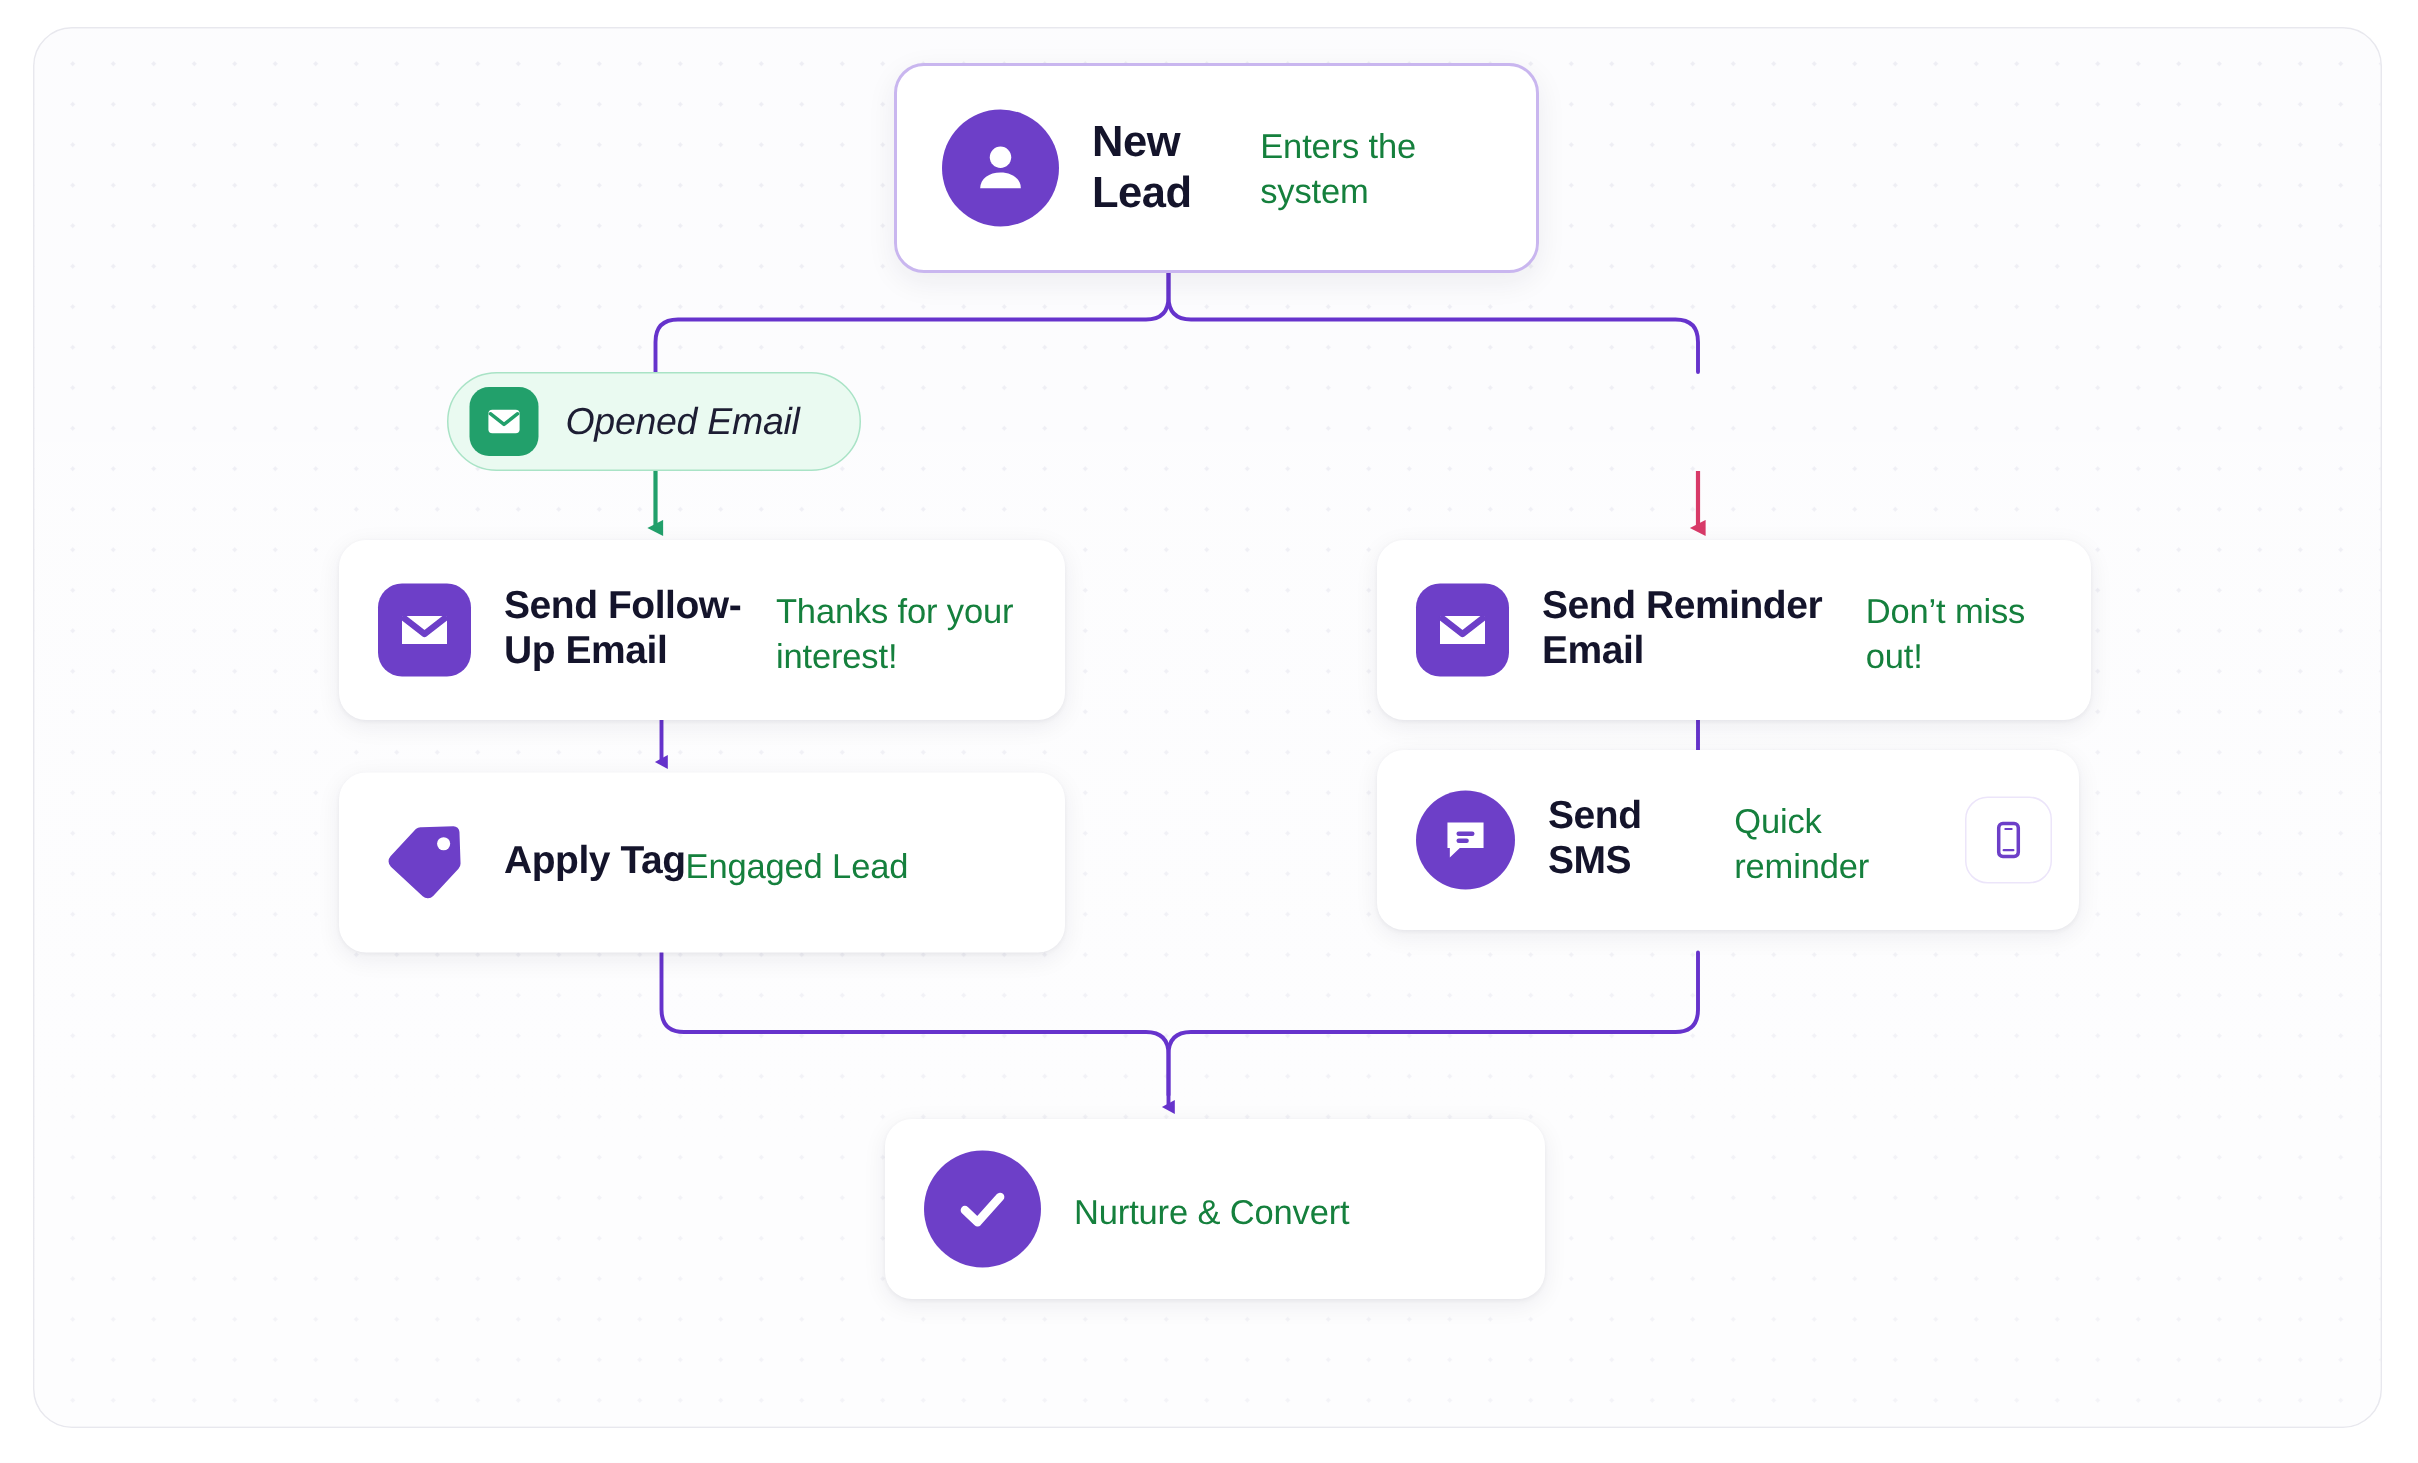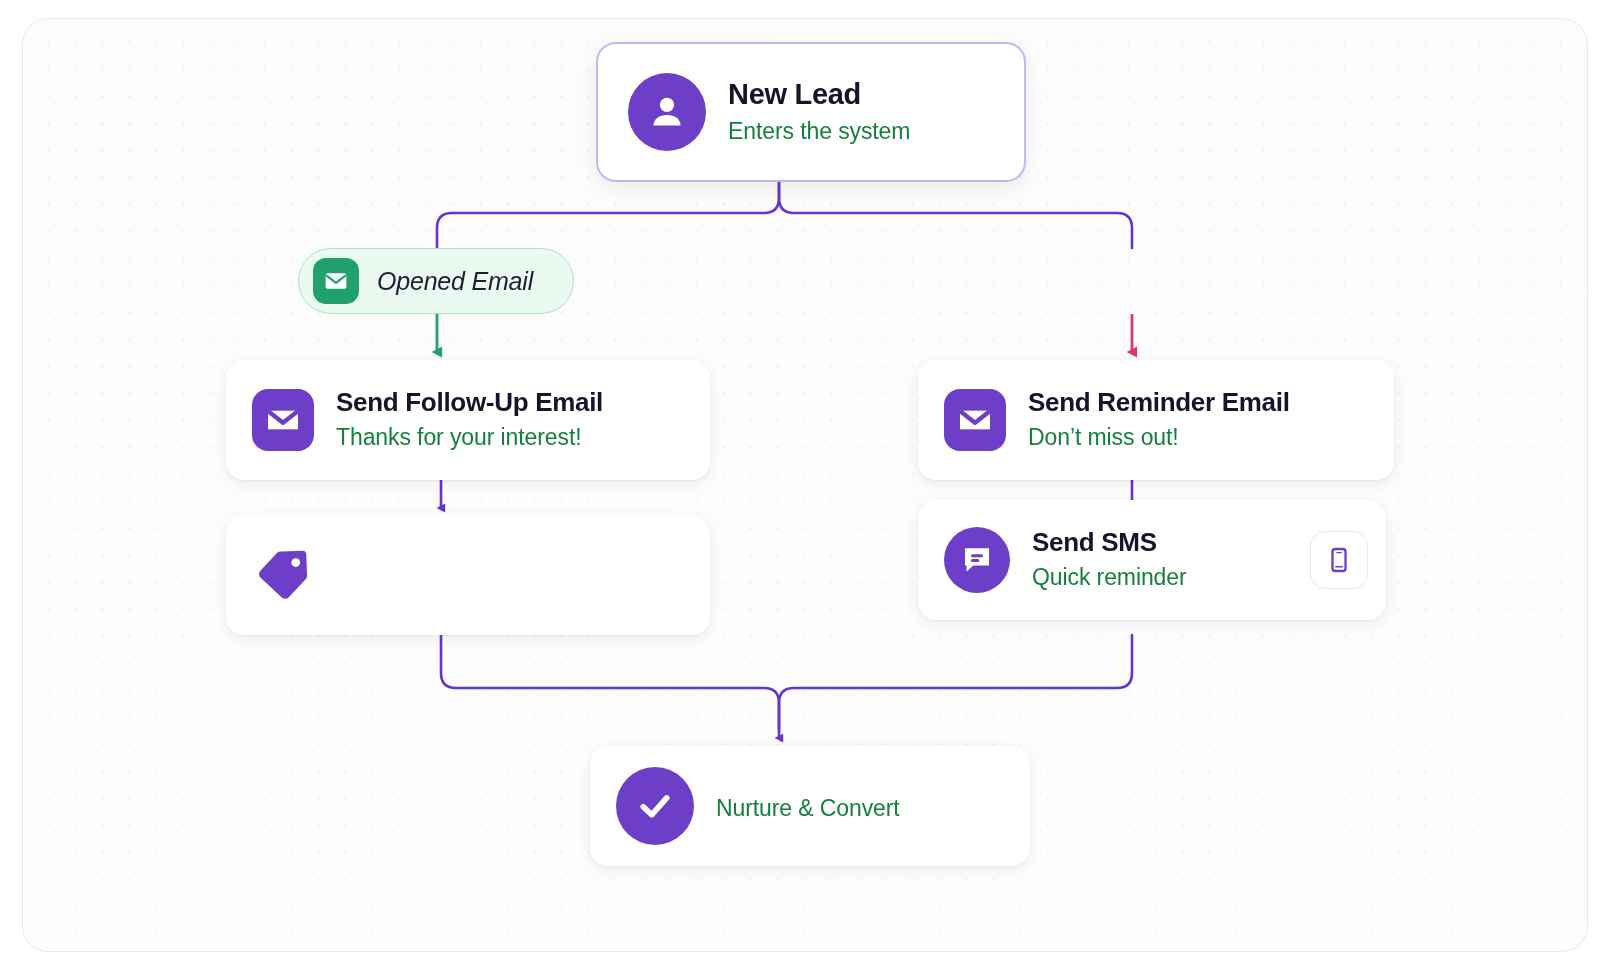--- a/index.html
+++ b/index.html
@@ -69,21 +69,21 @@
     box-shadow: 0 4px 16px rgba(27, 25, 60, 0.07),
                 0 1px 3px rgba(27, 25, 60, 0.05);
     display: flex;
     align-items: center;
     padding: 0 26px;
   }
 
   .card .txt {
     margin-left: 22px;
     display: flex;
-    flex-direction: column;
+    flex-direction: row;
     justify-content: center;
   }
   .card .title {
     font-size: 26px;
     font-weight: bold;
     color: #14142b;
     letter-spacing: -0.3px;
     line-height: 1.18;
   }
   .card .sub {
@@ -294,20 +294,24 @@
 
   <div class="node" id="node-tag">
     <div class="card">
       <div class="icon-plain">
         <svg width="60" height="60" viewBox="0 0 24 24" aria-hidden="true">
           <path d="M11.6 2.6 H20 a1.6 1.6 0 0 1 1.6 1.6 V12.6 a2 2 0 0 1-.6 1.4 l-7 7
                    a2 2 0 0 1-2.8 0 l-8.2-8.2 a2 2 0 0 1 0-2.8 l7-7 a2 2 0 0 1 1.6-.4 z" fill="#6d3fc8" transform="rotate(-2 12 12)"></path>
           <circle cx="17.1" cy="7" r="1.75" fill="#ffffff"></circle>
         </svg>
       </div>
+      <div class="txt">
+        <div class="title">Apply Tag</div>
+        <div class="sub">Engaged Lead</div>
+      </div>
     </div>
   </div>
 
   <div class="node" id="node-reminder">
     <div class="card">
       <div class="icon-sq">
         <svg width="40" height="40" viewBox="0 0 24 24" aria-hidden="true">
           <path d="M3 6.4h18v11.2H3z" fill="#ffffff"></path>
           <path d="M3 6.6 L12 13.6 L21 6.6" fill="none" stroke="#6d3fc8" stroke-width="2.6" stroke-linejoin="round"></path>
         </svg>

